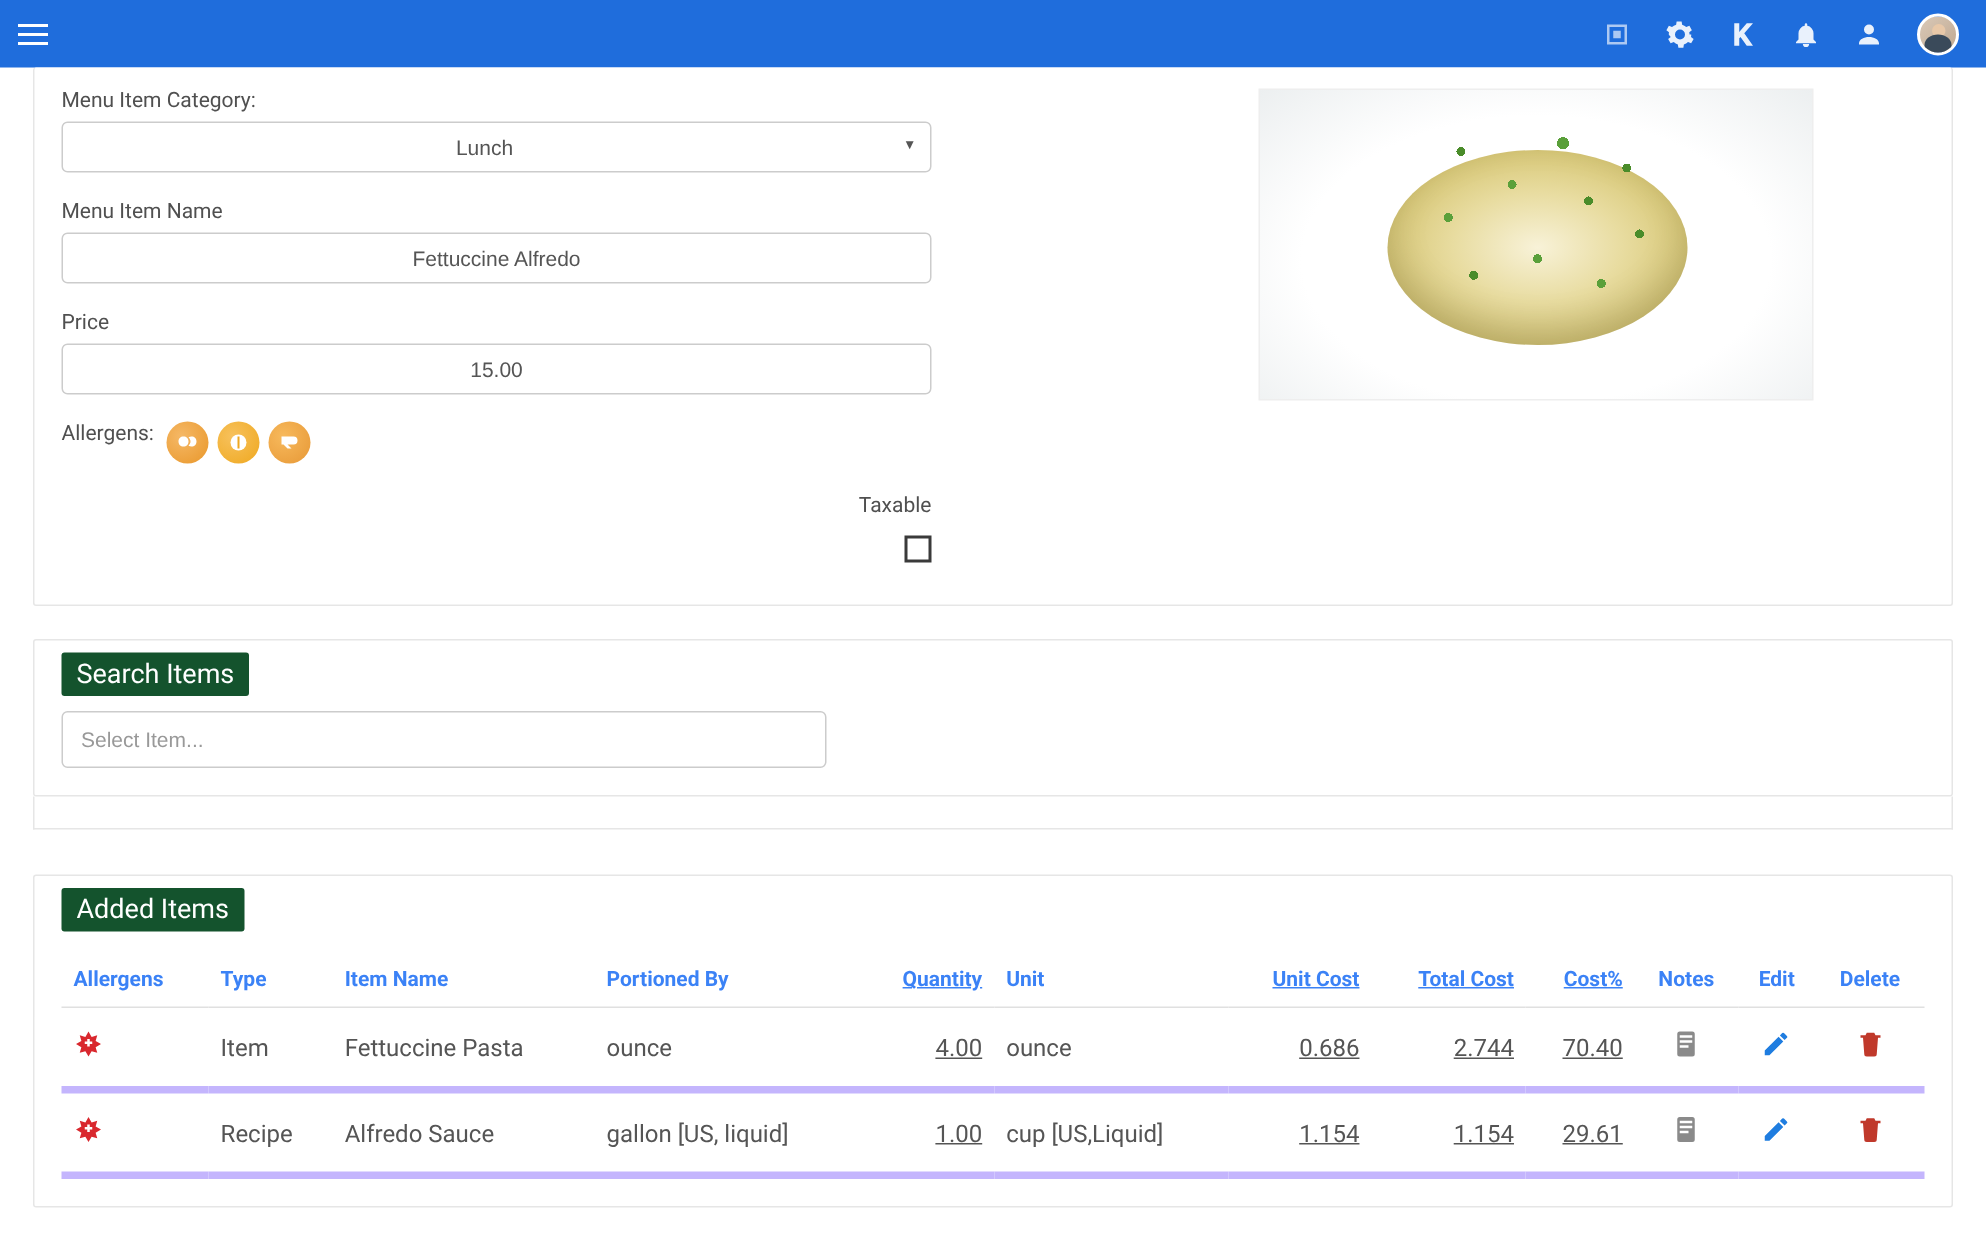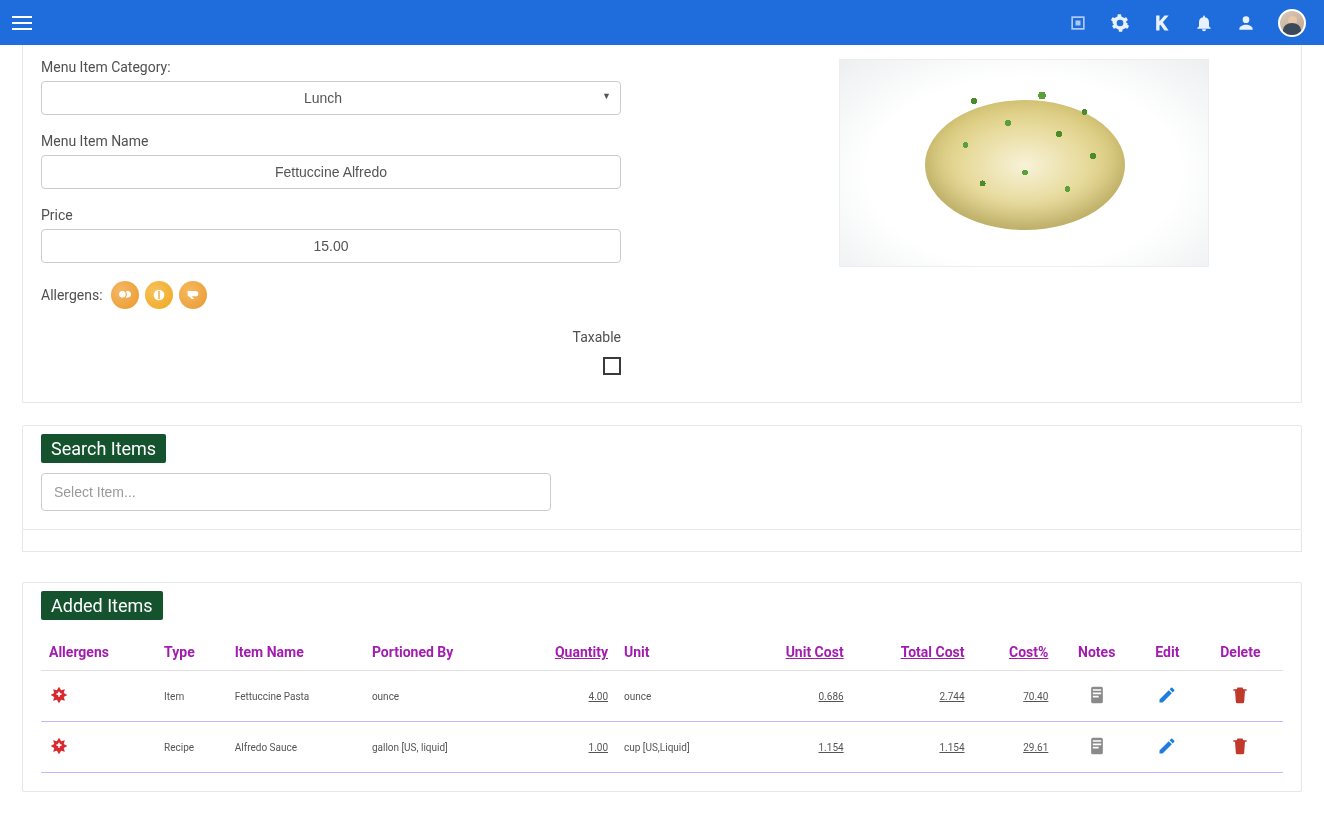--- a/index.html
+++ b/index.html
@@ -159,21 +159,21 @@
     position: absolute;
     right: 10px;
     top: 10px;
     font-size: 9px;
     color: #555;
     pointer-events: none;
   }
 
   .allergens-row {
     display: flex;
-    align-items: center;
+    align-items: flex-start;
     gap: 6px;
     margin-top: 6px;
     margin-bottom: 20px;
   }
   .allergens-label { font-size: 14px; color: #505050; margin-right: 2px; }
   .allergen-badge {
     width: 28px; height: 28px;
     border-radius: 50%;
     display: inline-flex;
     align-items: center;
@@ -223,29 +223,29 @@
 
   .items-table {
     width: 100%;
     border-collapse: collapse;
     margin-top: 4px;
   }
   .items-table th {
     text-align: left;
     font-weight: 700;
     font-size: 14px;
-    color: #a21caf;
+    color: #3b82f6;
     padding: 10px 8px;
     border-bottom: 1px solid #e0e0e0;
   }
   .items-table td {
     padding: 14px 8px;
-    border-bottom: 1px solid #c4b5fd;
+    border-bottom: 5px solid #c4b5fd;
     vertical-align: middle;
-    font-size: 10px;
+    font-size: 16px;
     color: #555;
   }
   .items-table th.num, .items-table td.num { text-align: right; text-decoration: underline; }
   .items-table th.ctr, .items-table td.ctr { text-align: center; }
 
   .medical-icon {
     color: #d9282e;
     font-size: 22px;
   }
   .notes-icon {

